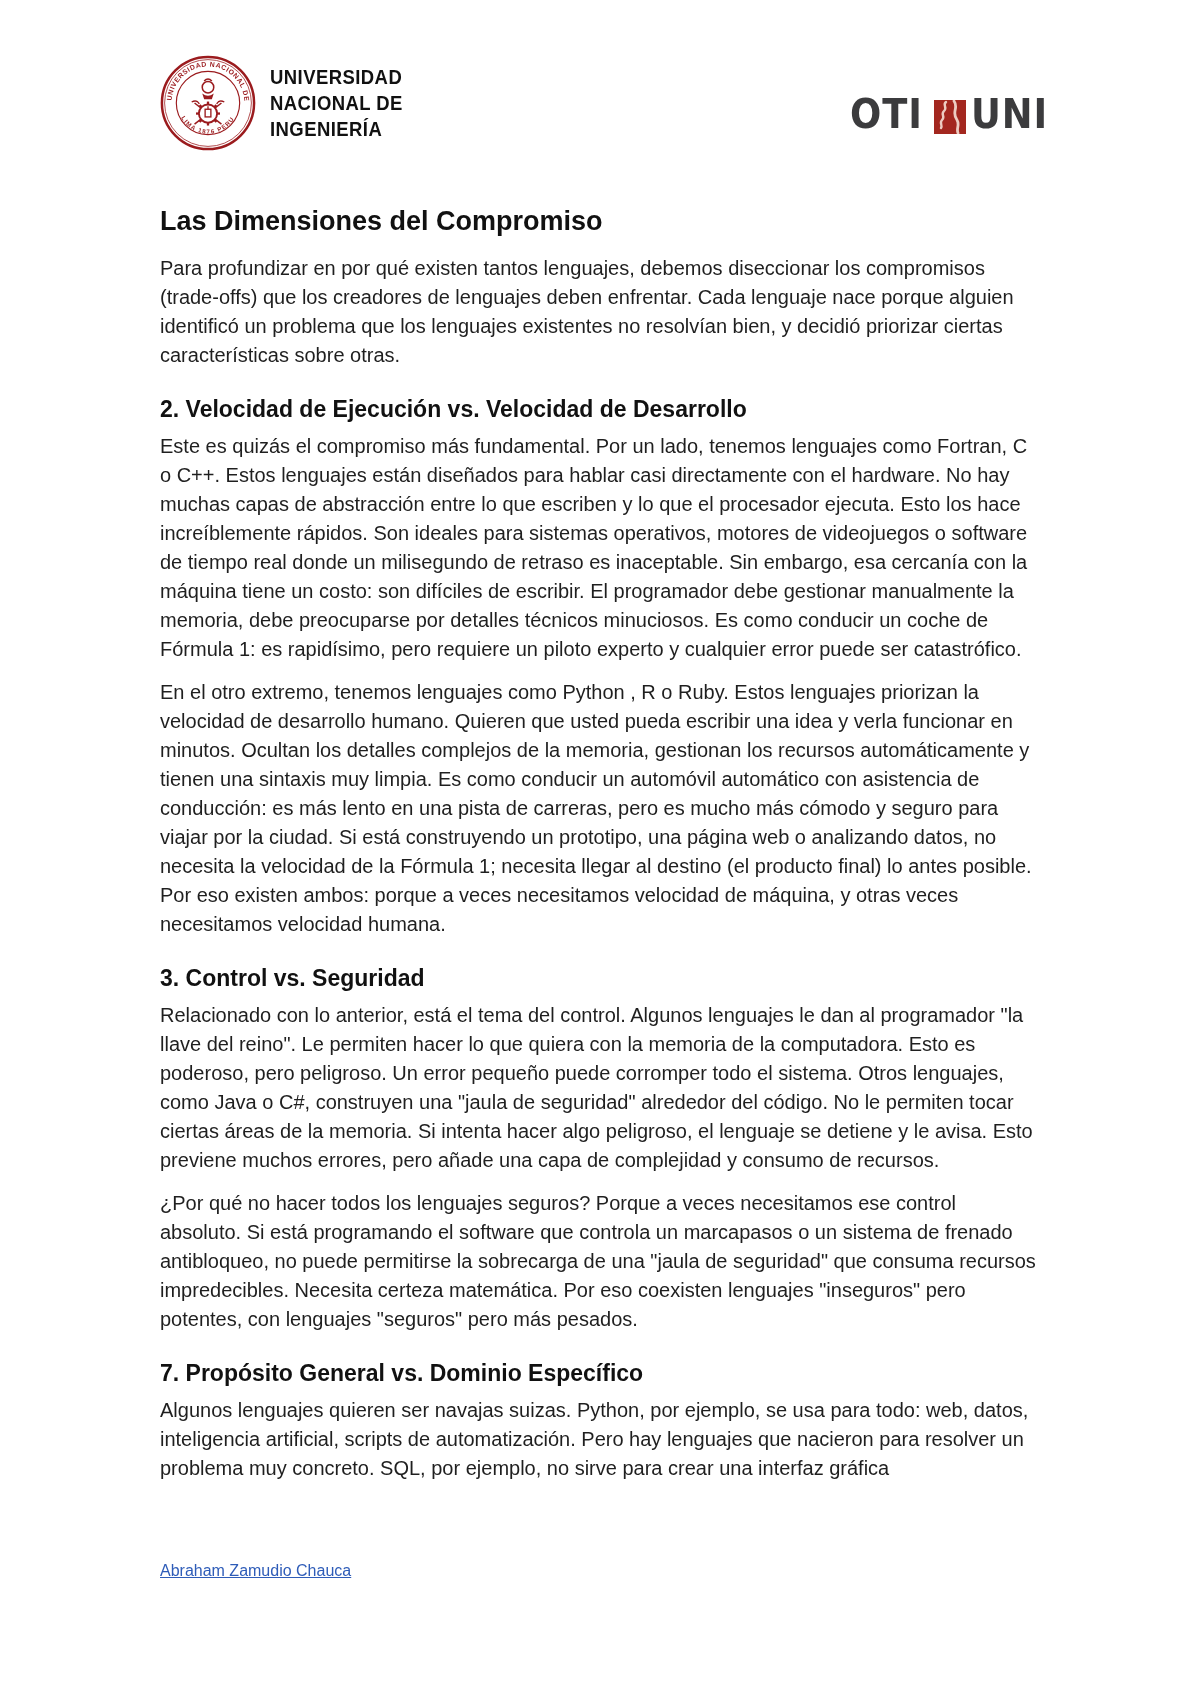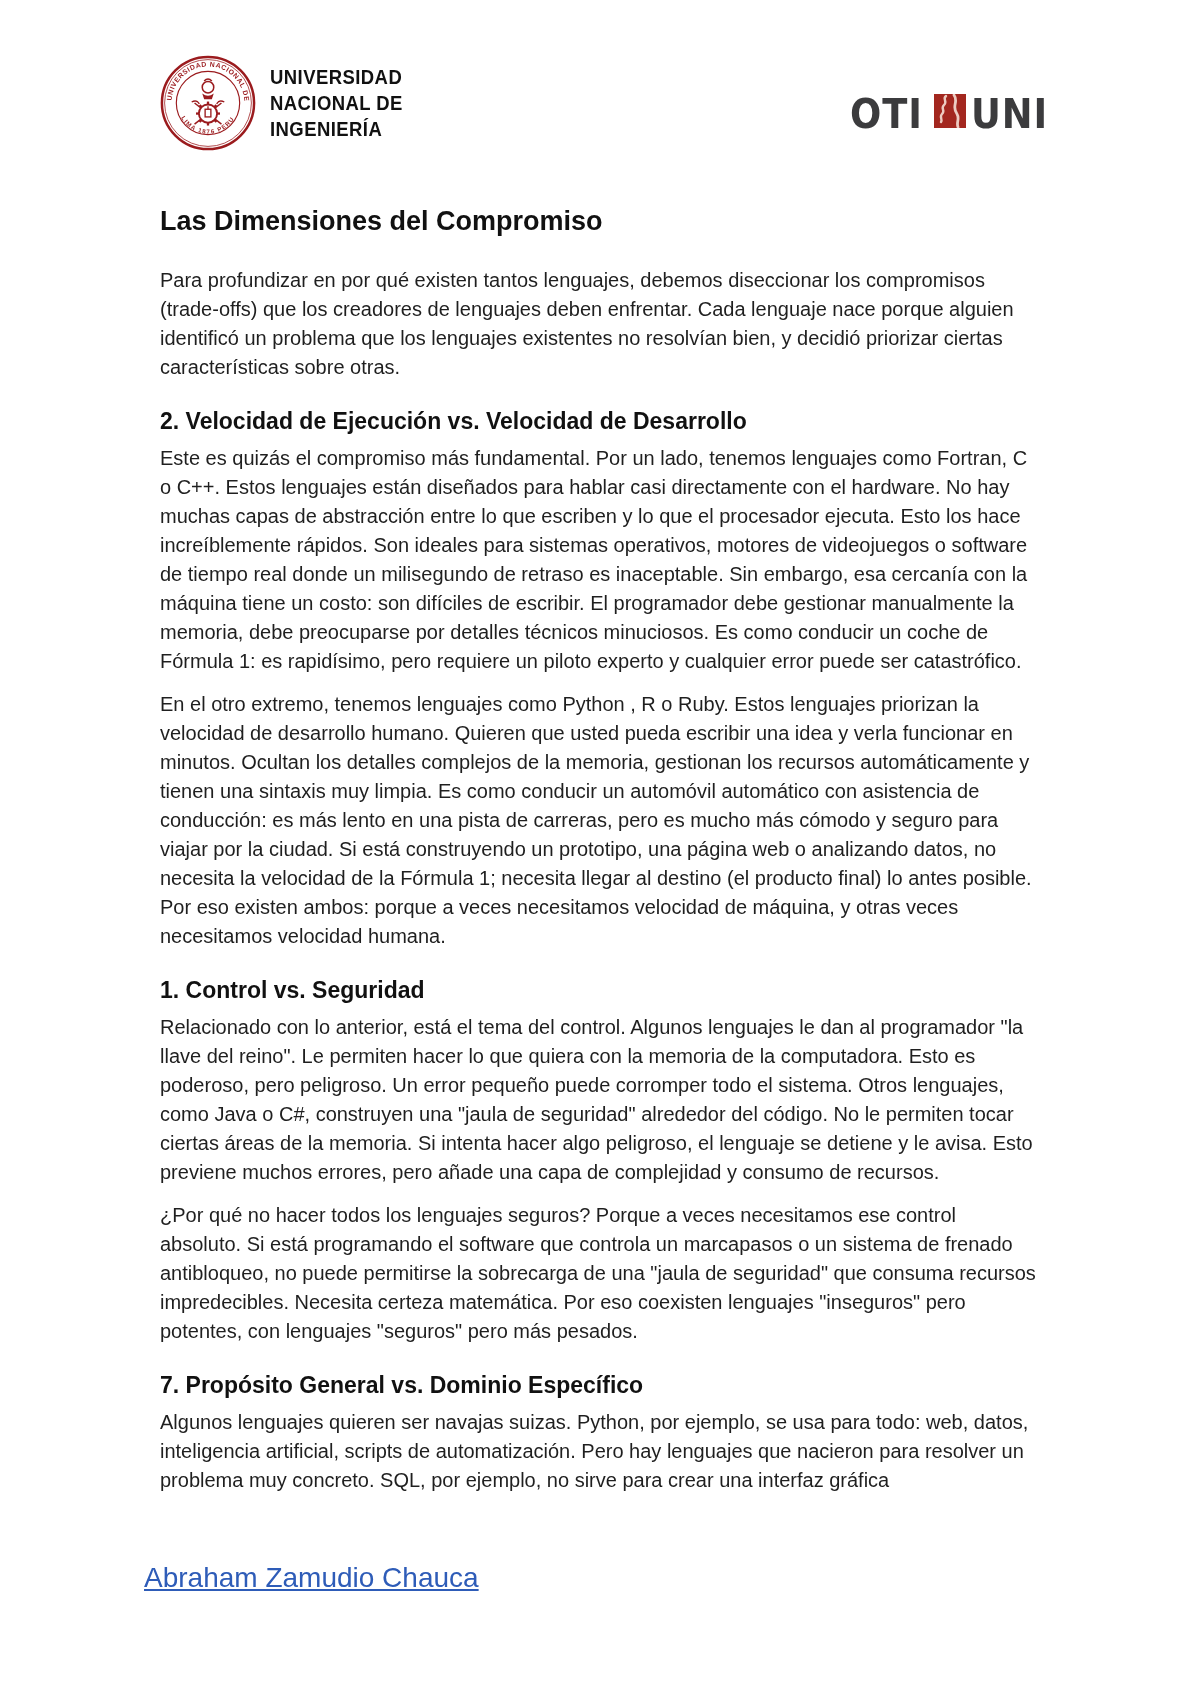--- a/index.html
+++ b/index.html
@@ -26,21 +26,21 @@
     line-height: 26px;
     letter-spacing: 0.5px;
     color: #111;
     transform: scaleX(0.88);
     transform-origin: left center;
     white-space: nowrap;
   }
 
   .oti-logo {
     position: absolute; left: 850px; top: 94px;
-    display: flex; align-items: flex-start; gap: 5px;
+    display: flex; align-items: flex-end; gap: 5px;
     font-family: "DejaVu Sans", sans-serif;
   }
   .oti-text {
     font-size: 40px; font-weight: bold; color: #3b3b3d;
     letter-spacing: 1px; line-height: 40px;
     transform: scaleX(0.92); transform-origin: left center;
   }
   .oti-text.right { transform-origin: left center; }
   .oti-square { width: 32px; height: 34px; flex: 0 0 auto; }
 
@@ -51,34 +51,34 @@
     top: 204px;
     width: 878px;
     font-size: 20px;
     line-height: 29px;
   }
   .doc-title {
     font-size: 27px;
     line-height: 34px;
     font-weight: bold;
     color: #111;
-    margin-bottom: 28px;
+    margin-bottom: 16px;
   }
   .doc p { margin-bottom: 14px; }
   .section-heading {
     font-size: 23px;
     line-height: 30px;
     font-weight: bold;
     color: #111;
     margin-top: 24px;
     margin-bottom: 8px;
   }
 
   
-  .footer { position: absolute; left: 144px; top: 1562px; font-size: 28px; }
+  .footer { position: absolute; left: 160px; top: 1562px; font-size: 16px; }
   .author-link { color: #2e5cb8; text-decoration: underline; cursor: pointer; }
 </style>
 </head>
 <body>
 
 <div class="page">
 
   <div class="uni-logo">
     <svg class="uni-seal" viewBox="0 0 100 100">
       <circle cx="50" cy="50" r="48" fill="#ffffff" stroke="#9b1b1e" stroke-width="2.6"></circle>
@@ -136,21 +136,21 @@
   </div>
 
   <div class="doc">
     <h1 class="doc-title">Las Dimensiones del Compromiso</h1>
     <p>Para profundizar en por qué existen tantos lenguajes, debemos diseccionar los compromisos (trade-offs) que los creadores de lenguajes deben enfrentar. Cada lenguaje nace porque alguien identificó un problema que los lenguajes existentes no resolvían bien, y decidió priorizar ciertas características sobre otras.</p>
 
     <h2 class="section-heading">2. Velocidad de Ejecución vs. Velocidad de Desarrollo</h2>
     <p>Este es quizás el compromiso más fundamental. Por un lado, tenemos lenguajes como Fortran, C o C++. Estos lenguajes están diseñados para hablar casi directamente con el hardware. No hay muchas capas de abstracción entre lo que escriben y lo que el procesador ejecuta. Esto los hace increíblemente rápidos. Son ideales para sistemas operativos, motores de videojuegos o software de tiempo real donde un milisegundo de retraso es inaceptable. Sin embargo, esa cercanía con la máquina tiene un costo: son difíciles de escribir. El programador debe gestionar manualmente la memoria, debe preocuparse por detalles técnicos minuciosos. Es como conducir un coche de Fórmula 1: es rapidísimo, pero requiere un piloto experto y cualquier error puede ser catastrófico.</p>
     <p>En el otro extremo, tenemos lenguajes como Python , R o Ruby. Estos lenguajes priorizan la velocidad de desarrollo humano. Quieren que usted pueda escribir una idea y verla funcionar en minutos. Ocultan los detalles complejos de la memoria, gestionan los recursos automáticamente y tienen una sintaxis muy limpia. Es como conducir un automóvil automático con asistencia de conducción: es más lento en una pista de carreras, pero es mucho más cómodo y seguro para viajar por la ciudad. Si está construyendo un prototipo, una página web o analizando datos, no necesita la velocidad de la Fórmula 1; necesita llegar al destino (el producto final) lo antes posible. Por eso existen ambos: porque a veces necesitamos velocidad de máquina, y otras veces necesitamos velocidad humana.</p>
 
-    <h2 class="section-heading">1. Control vs. Seguridad</h2>
+    <h2 class="section-heading">3. Control vs. Seguridad</h2>
     <p>Relacionado con lo anterior, está el tema del control. Algunos lenguajes le dan al programador "la llave del reino". Le permiten hacer lo que quiera con la memoria de la computadora. Esto es poderoso, pero peligroso. Un error pequeño puede corromper todo el sistema. Otros lenguajes, como Java o C#, construyen una "jaula de seguridad" alrededor del código. No le permiten tocar ciertas áreas de la memoria. Si intenta hacer algo peligroso, el lenguaje se detiene y le avisa. Esto previene muchos errores, pero añade una capa de complejidad y consumo de recursos.</p>
     <p>¿Por qué no hacer todos los lenguajes seguros? Porque a veces necesitamos ese control absoluto. Si está programando el software que controla un marcapasos o un sistema de frenado antibloqueo, no puede permitirse la sobrecarga de una "jaula de seguridad" que consuma recursos impredecibles. Necesita certeza matemática. Por eso coexisten lenguajes "inseguros" pero potentes, con lenguajes "seguros" pero más pesados.</p>
 
     <h2 class="section-heading">7. Propósito General vs. Dominio Específico</h2>
     <p>Algunos lenguajes quieren ser navajas suizas. Python, por ejemplo, se usa para todo: web, datos, inteligencia artificial, scripts de automatización. Pero hay lenguajes que nacieron para resolver un problema muy concreto. SQL, por ejemplo, no sirve para crear una interfaz gráfica</p>
   </div>
 
   <div class="footer">
     <a class="author-link">Abraham Zamudio Chauca</a>
   </div>

